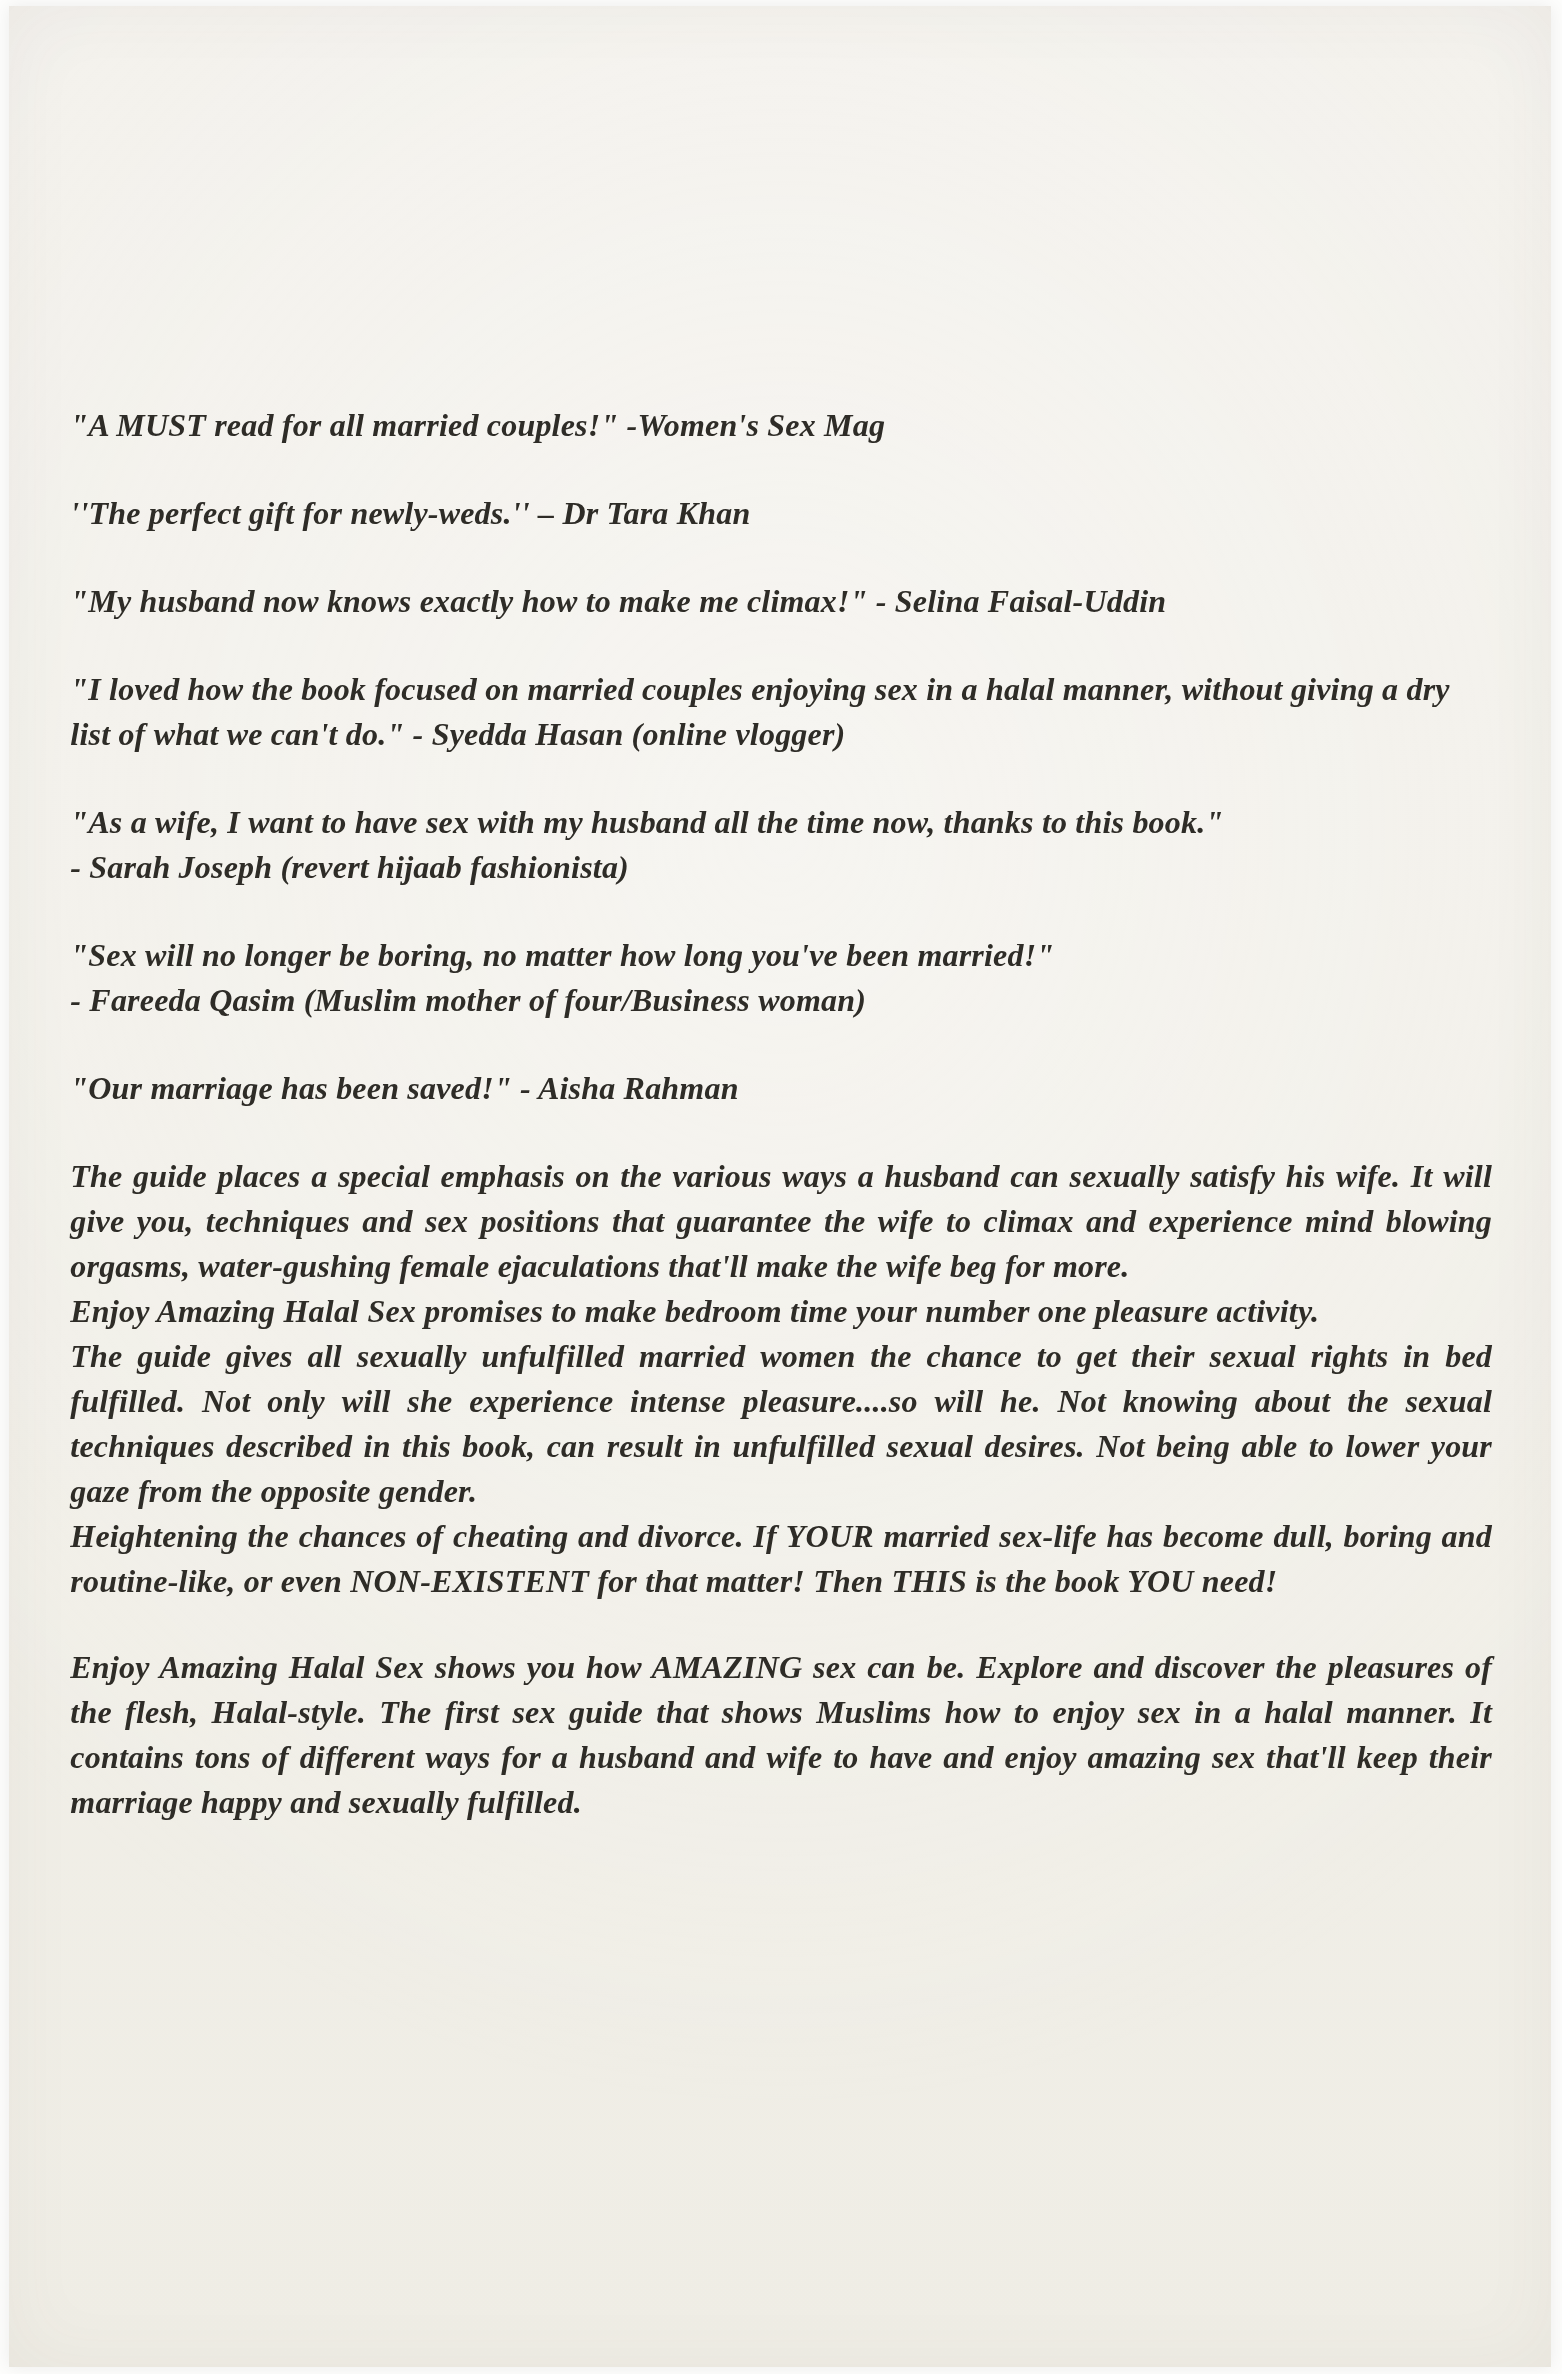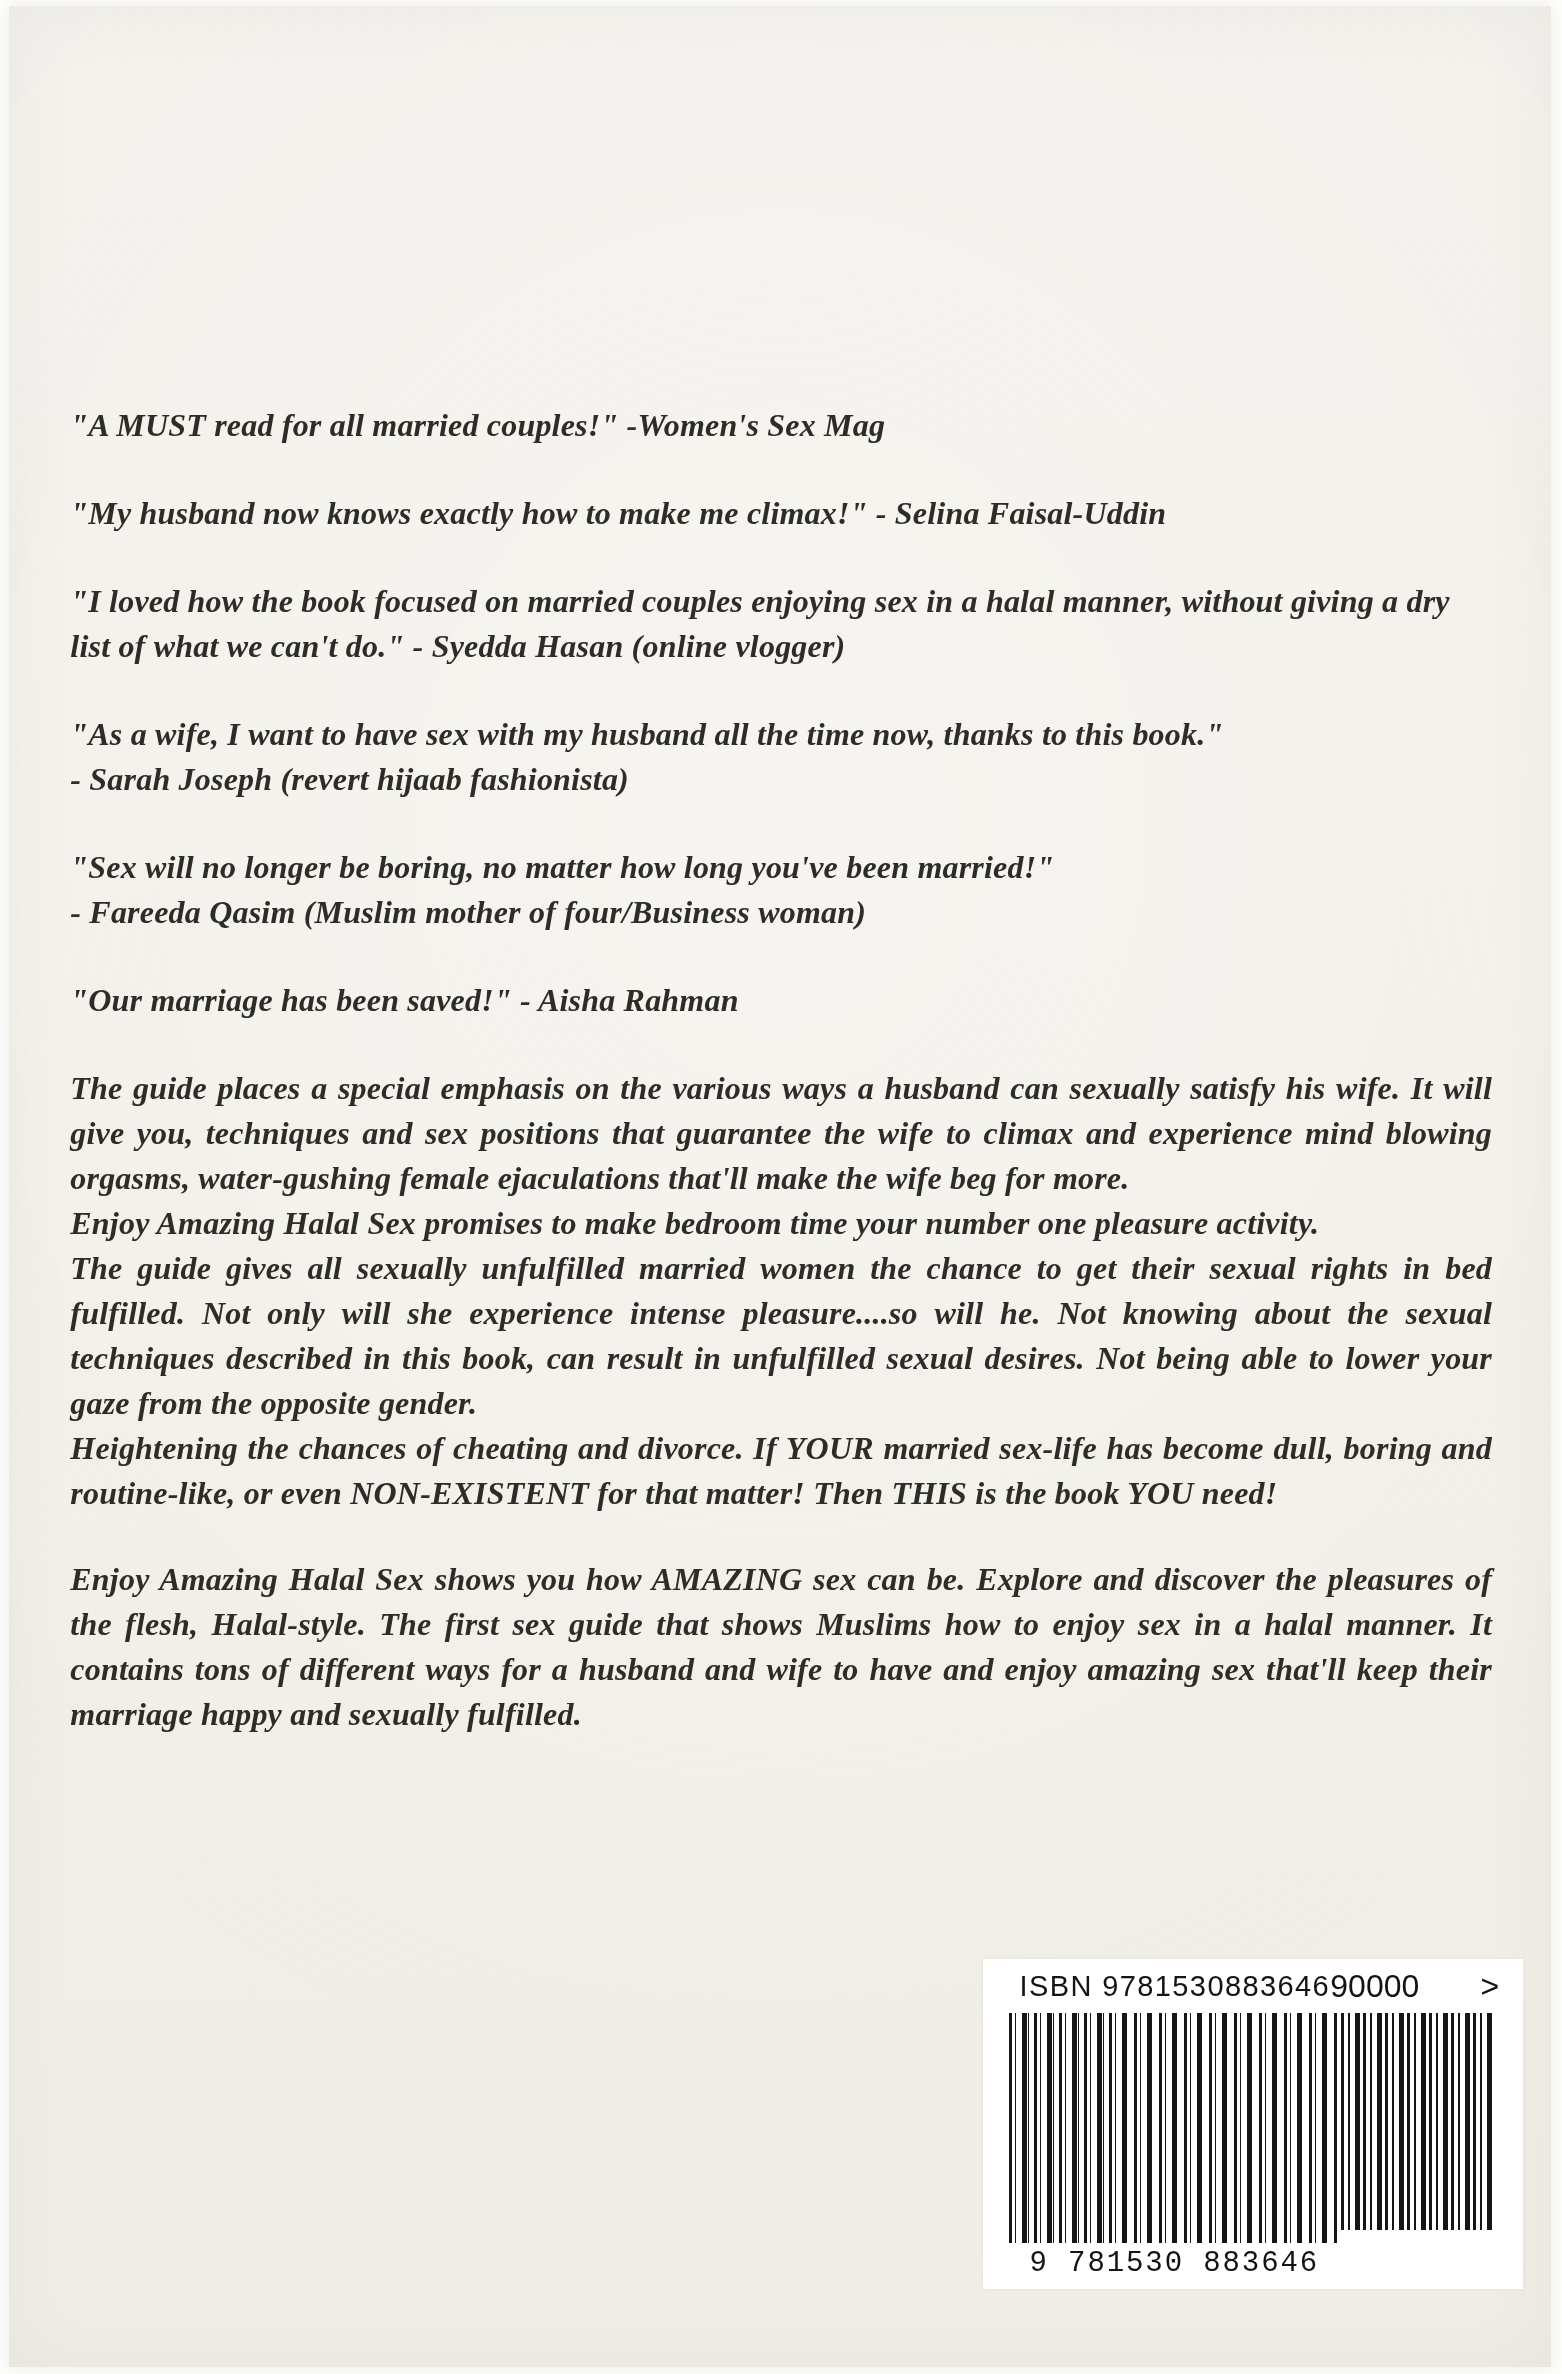--- a/index.html
+++ b/index.html
@@ -128,40 +128,31 @@
   }
 </style>
 </head>
 <body>
 
 <div class="photo">
   <div class="cover">
 
     <div class="textblock">
       <p class="quote">"A MUST read for all married couples!" -Women's Sex Mag</p>
+      <p class="quote">''The perfect gift for newly-weds.'' – Dr Tara Khan</p>
       <p class="quote">"My husband now knows exactly how to make me climax!" - Selina Faisal-Uddin</p>
       <p class="quote">"I loved how the book focused on married couples enjoying sex in a halal manner, without giving a dry list of what we can't do." - Syedda Hasan (online vlogger)</p>
       <p class="quote">"As a wife, I want to have sex with my husband all the time now, thanks to this book."
 - Sarah Joseph (revert hijaab fashionista)</p>
       <p class="quote">"Sex will no longer be boring, no matter how long you've been married!"
 - Fareeda Qasim (Muslim mother of four/Business woman)</p>
       <p class="quote">"Our marriage has been saved!" - Aisha Rahman</p>
       <p class="para">The guide places a special emphasis on the various ways a husband can sexually satisfy his wife. It will give you, techniques and sex positions that guarantee the wife to climax and experience mind blowing orgasms, water-gushing female ejaculations that'll make the wife beg for more.
 Enjoy Amazing Halal Sex promises to make bedroom time your number one pleasure activity.
 The guide gives all sexually unfulfilled married women the chance to get their sexual rights in bed fulfilled. Not only will she experience intense pleasure....so will he. Not knowing about the sexual techniques described in this book, can result in unfulfilled sexual desires. Not being able to lower your gaze from the opposite gender.
 Heightening the chances of cheating and divorce. If YOUR married sex-life has become dull, boring and routine-like, or even NON-EXISTENT for that matter! Then THIS is the book YOU need!</p>
       <p class="para">Enjoy Amazing Halal Sex shows you how AMAZING sex can be. Explore and discover the pleasures of the flesh, Halal-style. The first sex guide that shows Muslims how to enjoy sex in a halal manner. It contains tons of different ways for a husband and wife to have and enjoy amazing sex that'll keep their marriage happy and sexually fulfilled.</p>
     </div>
 
-    <div class="barcode-box">
-      <div class="bc-isbn">ISBN 9781530883646</div>
-      <div class="bc-price">
-        <span>90000</span>
-        <span>&gt;</span>
-      </div>
-      <div class="bc-main-bars"></div>
-      <div class="bc-addon-bars"></div>
-      <div class="bc-digits">9 781530 883646</div>
-    </div>
 
   </div>
 </div>
 
 
 </body></html>

